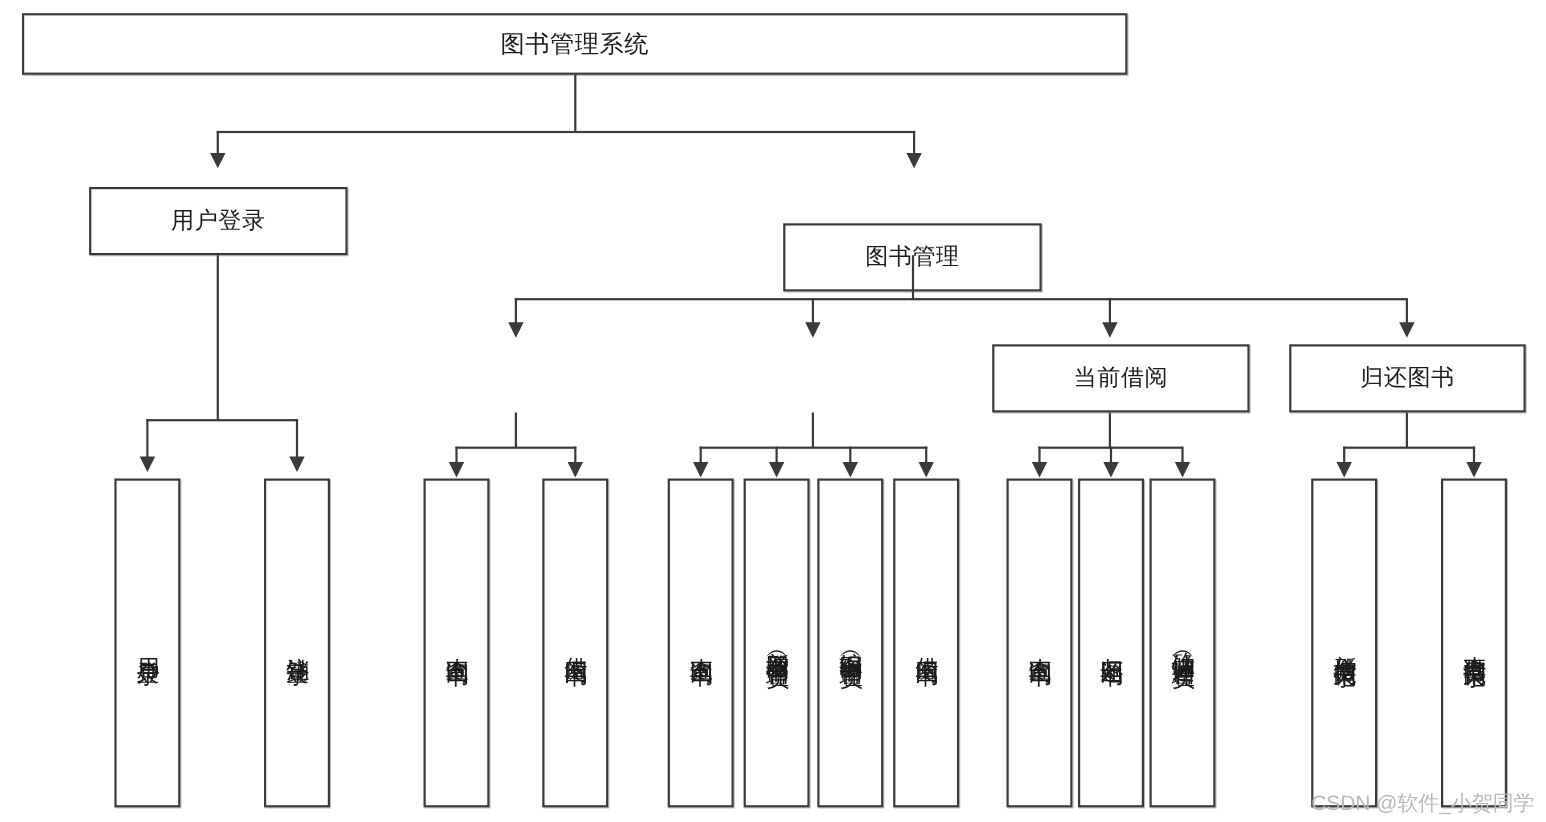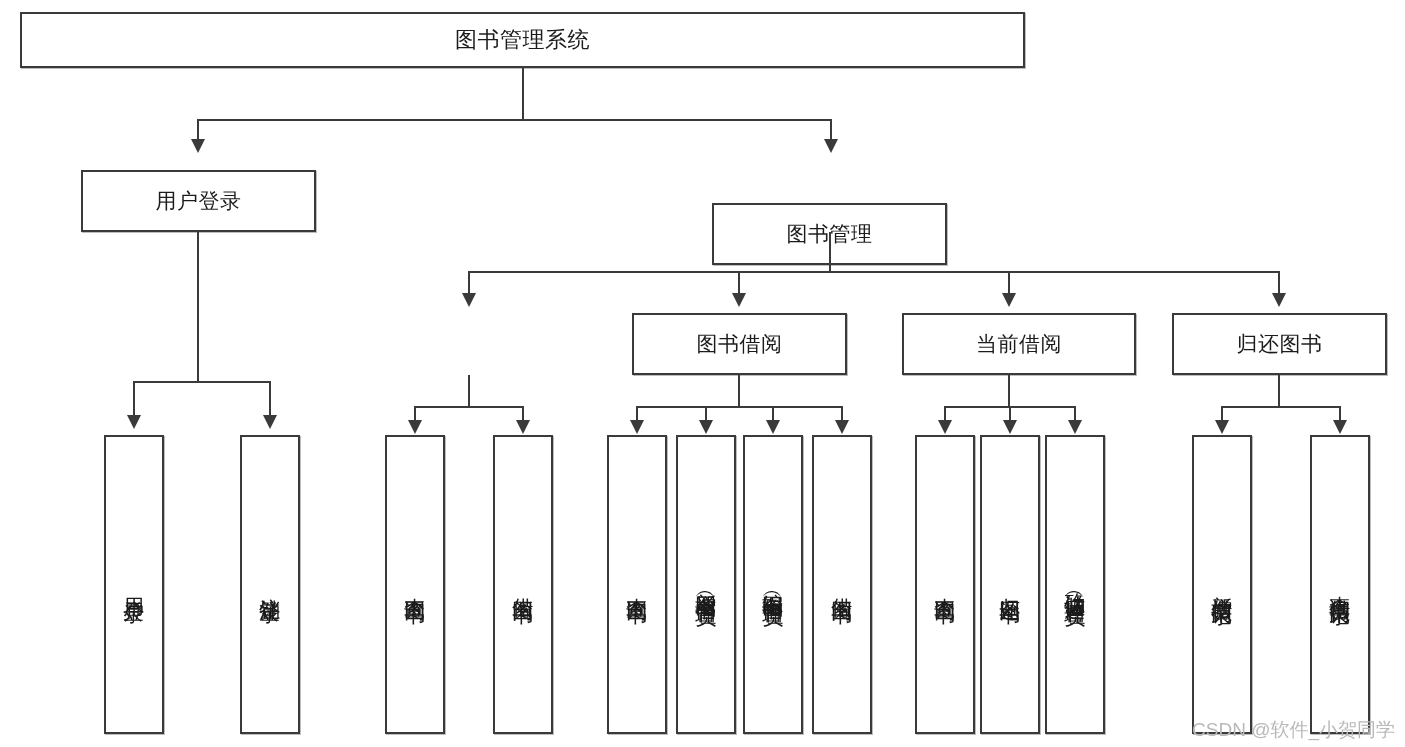--- a/index.html
+++ b/index.html
@@ -135,23 +135,20 @@
 
   <div class="vline" style="left:738px; top:271px; width:2px; height:24px;"></div>
   <div class="arrow" style="left:732px; top:293px;"></div>
 
   <div class="vline" style="left:1008px; top:271px; width:2px; height:24px;"></div>
   <div class="arrow" style="left:1002px; top:293px;"></div>
 
   <div class="vline" style="left:1278px; top:271px; width:2px; height:24px;"></div>
   <div class="arrow" style="left:1272px; top:293px;"></div>
 
-  <div class="node" id="node-book-borrow" style="left:632px; top:313px; width:215px; height:62px;">
-    <span class="node-label">图书借阅</span>
-  </div>
   <div class="node" id="node-current-borrow" style="left:902px; top:313px; width:234px; height:62px;">
     <span class="node-label">当前借阅</span>
   </div>
   <div class="node" id="node-borrow-record" style="left:1172px; top:313px; width:215px; height:62px;">
     <span class="node-label">归还图书</span>
   </div>
 
   <div class="vline" style="left:468px; top:375px; width:2px; height:32px;"></div>
   <div class="hline" style="left:414px; top:406px; width:110px; height:2px;"></div>
   <div class="vline" style="left:414px; top:406px; width:2px; height:16px;"></div>

